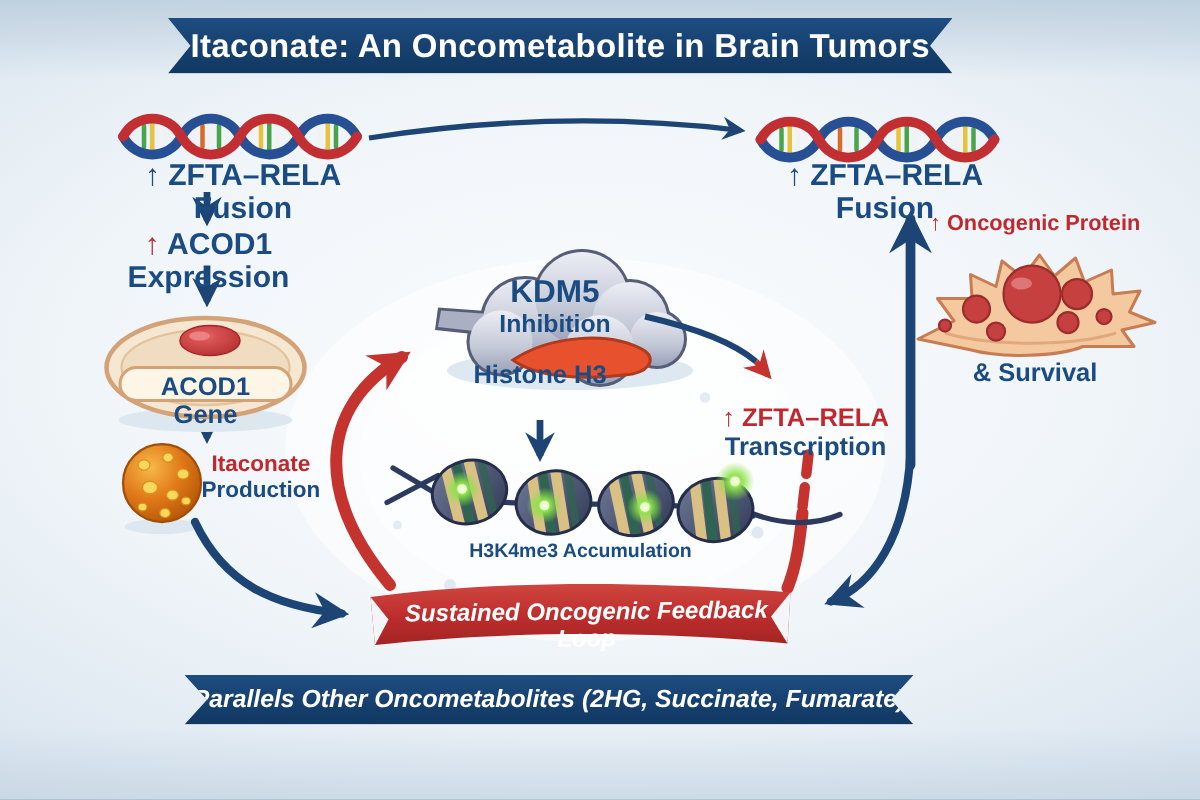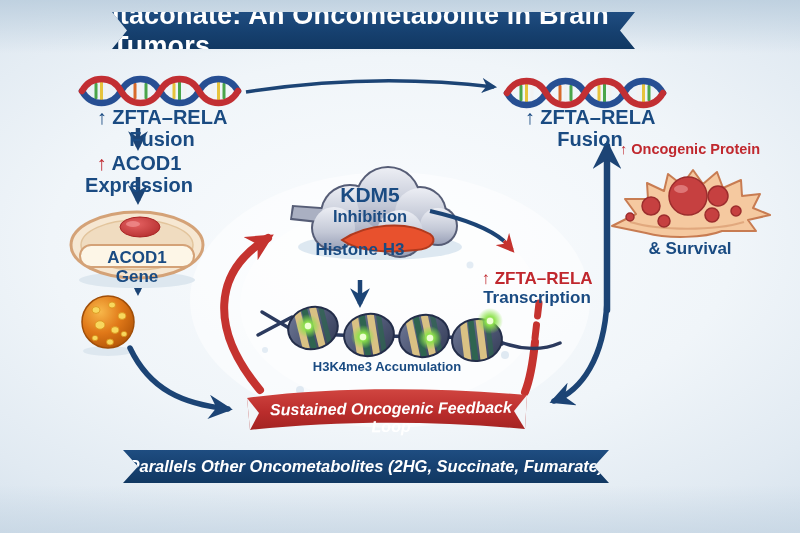--- a/index.html
+++ b/index.html
@@ -17,21 +17,21 @@
   .red{color:#c0282e;}
   .bold{font-weight:bold;}
   .ital{}
   .ctr{text-align:center;}
   .banner{
     position:absolute;display:flex;align-items:center;justify-content:center;
     background:linear-gradient(180deg,#1f4d81 0%,#16406f 55%,#113862 100%);
     clip-path:polygon(0% 0%,100% 0%,calc(100% - 15px) 50%,100% 100%,0% 100%,15px 50%);
     color:#ffffff;font-weight:bold;
   }
-  .title-banner{left:112px;top:12px;width:523px;height:37px;font-size:27px;letter-spacing:.2px;}
+  .title-banner{left:112px;top:12px;width:523px;height:37px;font-size:22px;letter-spacing:.2px;}
   .bottom-banner{left:123px;top:450px;width:486px;height:33px;font-size:16.5px;font-style:italic;}
   .feedback-text{
     position:absolute;left:254px;top:400px;width:274px;text-align:center;
     color:#fff;font-weight:bold;font-style:italic;font-size:16px;transform:rotate(-0.6deg);
   }
   .fs16{font-size:20px;} .fs15{font-size:15px;} .fs17{font-size:17px;}
   .kdm5-l1{font-size:21px;} .kdm5-l2{font-size:16.5px;}
   .small-gene{font-size:17px;}
 </style>
 </head>
@@ -277,20 +277,24 @@
   </div>
 
   <div class="label ctr bold fs16" style="left:60px;top:152px;width:158px;">
     <span class="red">↑</span>
     <span class="navy">ACOD1</span>
     <span class="navy ital">Expression</span>
   </div>
 
   <div class="label ctr bold navy small-gene" style="left:87px;top:248px;width:100px;">ACOD1 Gene</div>
 
+  <div class="label ctr bold ital fs15" style="left:128px;top:302px;width:92px;">
+    <div class="red">Itaconate</div>
+    <div class="navy">Production</div>
+  </div>
 
   <div class="label ctr bold navy" style="left:310px;top:183px;width:120px;">
     <div class="kdm5-l1">KDM5</div>
     <div class="kdm5-l2">Inhibition</div>
   </div>
 
   <div class="label ctr bold navy fs17" style="left:305px;top:240px;width:110px;">Histone H3</div>
 
   <div class="label ctr bold navy" style="left:298px;top:360px;width:178px;font-size:13px;">
     <span>H3K4me3</span>

